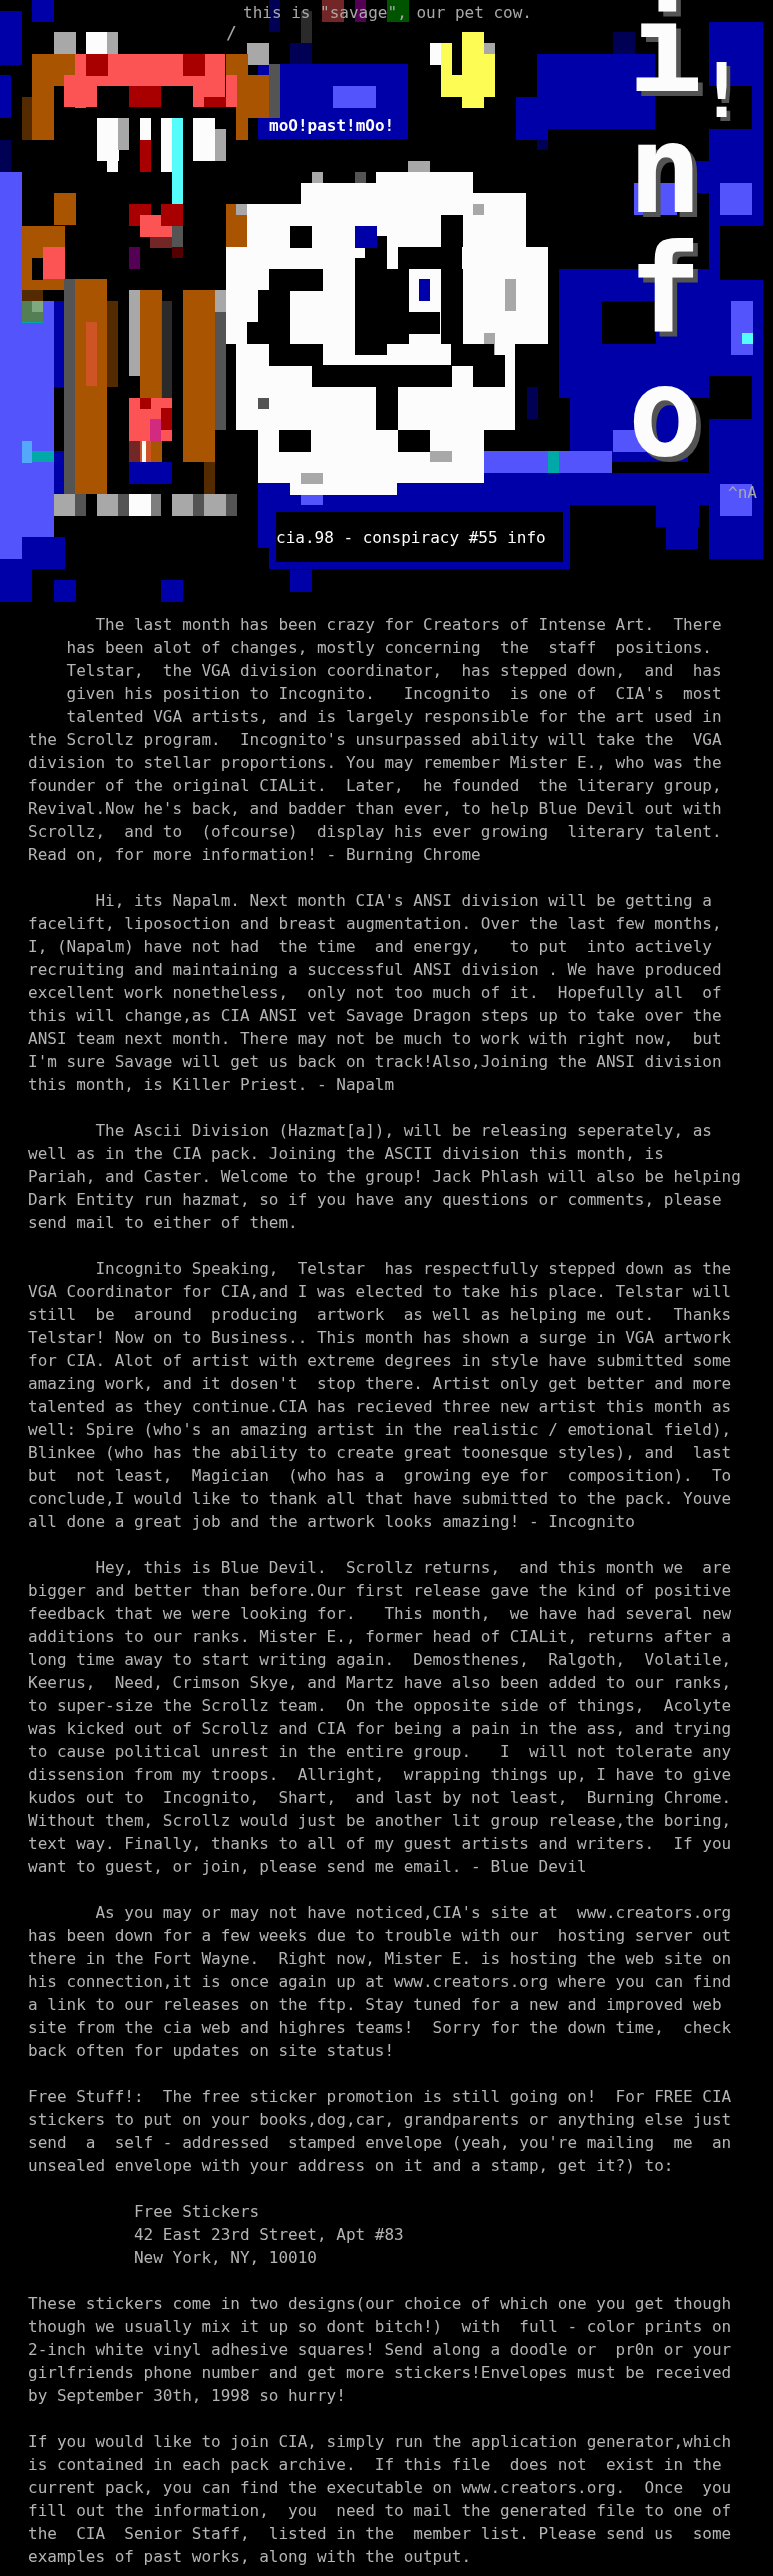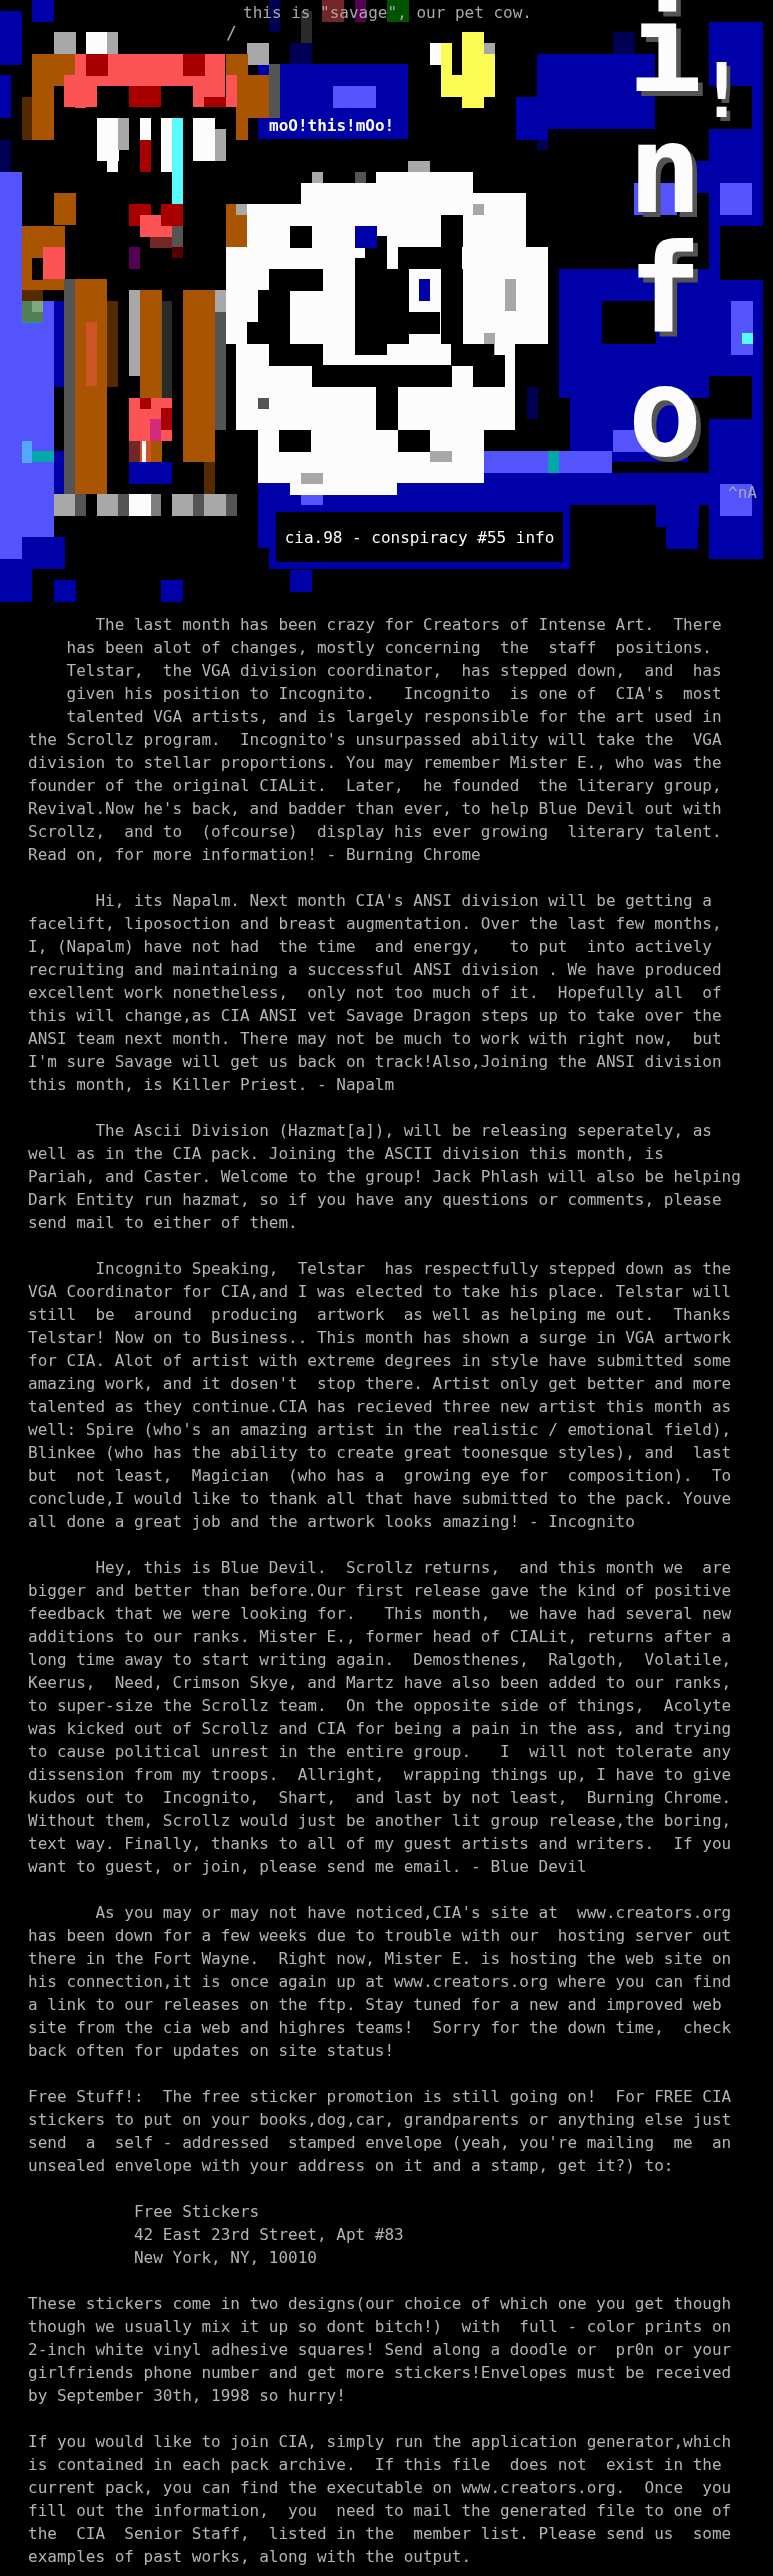--- a/index.html
+++ b/index.html
@@ -14,21 +14,21 @@
   .info-col{position:absolute;left:628px;top:0;width:118px;height:537px;}
   .big-letter{position:absolute;left:0;font-size:123px;line-height:107px;font-weight:bold;color:#FCFCFC;
               text-shadow:4.8px 4.8px 0 #545454;}
   .big-letter:nth-child(1){top:-5.4px;}
   .big-letter:nth-child(2){top:116px;}
   .big-letter:nth-child(3){top:236px;}
   .big-letter:nth-child(4){top:359px;}
   .bang{position:absolute;left:699px;top:54px;font-size:75px;line-height:75px;font-weight:bold;color:#FCFCFC;
         text-shadow:3.8px 3.8px 0 #545454;}
   .banner-box{position:absolute;left:269px;top:505px;width:301px;height:64px;background:#000;
-              border:7.5px solid #0000A8;box-sizing:border-box;display:flex;align-items:center;justify-content:center;}
+              border:7.5px solid #0000A8;box-sizing:border-box;display:flex;align-items:center;justify-content:flex-start;}
   .banner-box span{color:#FCFCFC;font-size:16px;white-space:pre;}
   .sig{position:absolute;left:728px;top:483px;font-size:16px;color:#A8A8A8;white-space:pre;}
   
   .body-text{margin:0;padding:10.7px 0 0 28px;background:#000;color:#B4B4B4;
              font-family:"DejaVu Sans Mono",monospace;font-size:16px;line-height:23px;white-space:pre;}
 </style>
 </head>
 <body>
 
 <div class="page">
@@ -208,21 +208,21 @@
         <div class="px" style="left: 430px; top: 43px; width: 10.7px; height: 21.5px; background: rgb(252, 252, 252);"></div>
         <div class="px" style="left: 441px; top: 43px; width: 10.7px; height: 32px; background: rgb(252, 252, 84);"></div>
         <div class="px" style="left: 462px; top: 32px; width: 21.5px; height: 54px; background: rgb(252, 252, 84);"></div>
         <div class="px" style="left: 484px; top: 43px; width: 10.7px; height: 21.5px; background: rgb(168, 168, 168);"></div>
         <div class="px" style="left: 484px; top: 54px; width: 10.7px; height: 32px; background: rgb(252, 252, 84);"></div>
         <div class="px" style="left: 441px; top: 75px; width: 54px; height: 21.5px; background: rgb(252, 252, 84);"></div>
         <div class="px" style="left: 462px; top: 97px; width: 21.5px; height: 10.7px; background: rgb(252, 252, 84);"></div>
       </div>
     <div class="caption">this is "savage", our pet cow.</div>
     <div class="slash">/</div>
-    <div class="moo">moO!this!mOo!</div>
+    <div class="moo">moO!past!mOo!</div>
     <div class="info-col">
         <div class="big-letter">i</div>
         <div class="big-letter">n</div>
         <div class="big-letter">f</div>
         <div class="big-letter">o</div>
       </div>
     <div class="bang">!</div>
     <div class="banner-box">
       <span>cia.98 - conspiracy #55 info</span>
     </div>

